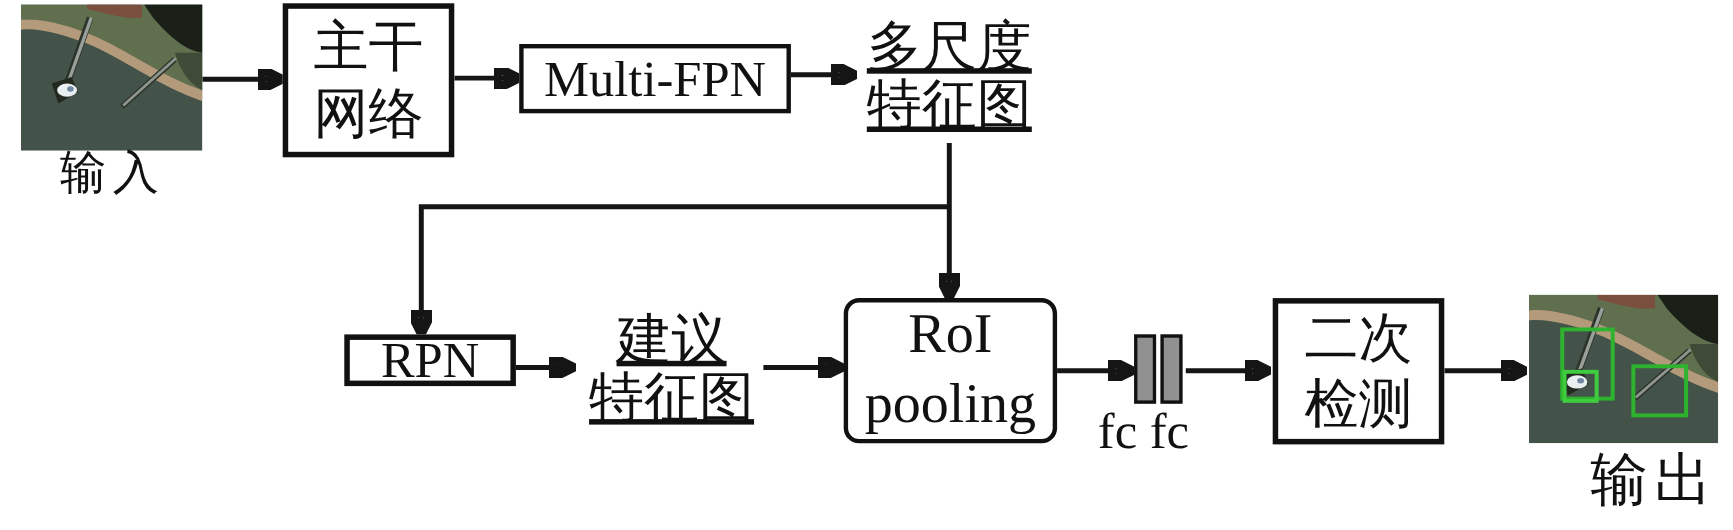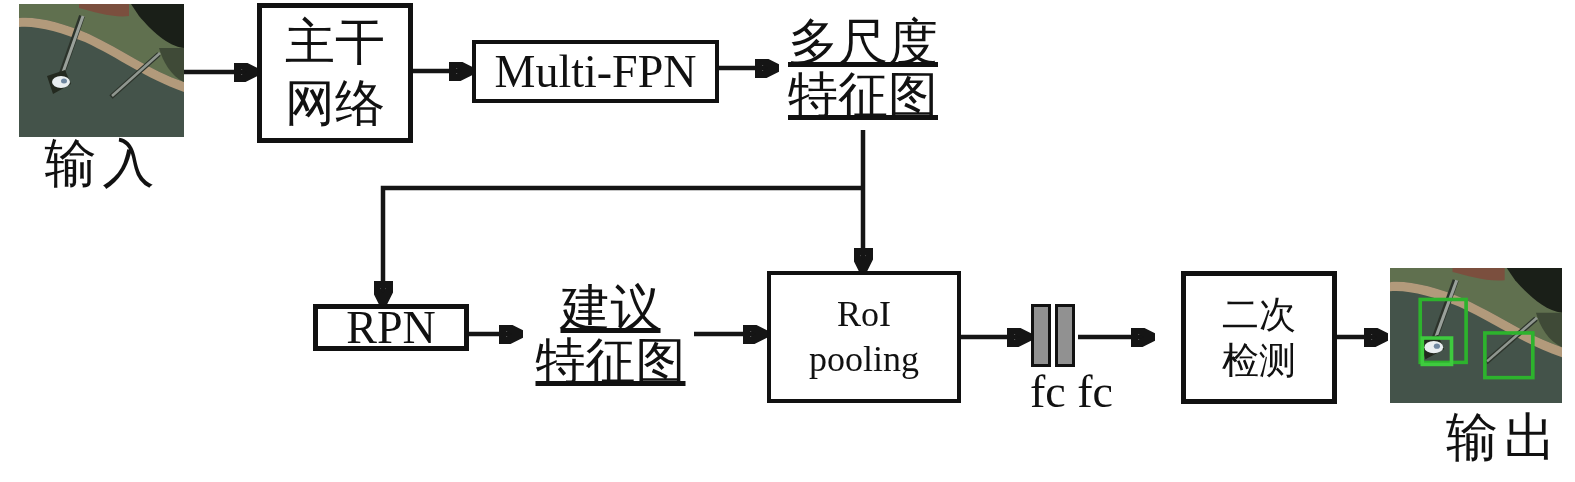--- a/index.html
+++ b/index.html
@@ -20,26 +20,26 @@
     text-align:center;line-height:1.22;
   }
   .thick{border-width:5px;}
   .free-text{
     position:absolute;text-align:center;line-height:1.06;
     white-space:nowrap;
   }
   .backbone-box{left:257px;top:3px;width:156px;height:140px;font-size:50px;}
   .multifpn-box{left:472px;top:40px;width:247px;height:63px;font-size:46px;line-height:1;}
   .rpn-box{left:313px;top:304px;width:156px;height:47px;font-size:46px;line-height:1;}
-  .roi-box{left:767px;top:271px;width:194px;height:132px;font-size:36px;line-height:1.25;}
-  .secondary-box{left:1181px;top:271px;width:156px;height:133px;font-size:37px;}
+  .roi-box{left:767px;top:271px;width:194px;height:132px;font-size:51px;line-height:1.25;border-radius:14px;}
+  .secondary-box{left:1157px;top:271px;width:156px;height:133px;font-size:49px;}
   .multiscale-text{left:770px;top:16px;width:186px;font-size:50px;text-decoration:underline;}
   .proposal-text{left:523px;top:282px;width:175px;font-size:50px;text-decoration:underline;}
-  .fc-label{left:998px;top:368px;width:115px;font-size:46px;text-align:right;}
-  .input-label{left:20px;top:136px;width:165px;font-size:52px;letter-spacing:6px;}
+  .fc-label{left:998px;top:368px;width:115px;font-size:46px;text-align:left;}
+  .input-label{left:20px;top:136px;width:165px;font-size:42px;letter-spacing:6px;}
   .output-label{left:1390px;top:410px;width:172px;font-size:52px;letter-spacing:6px;text-align:right;}
   .fc-bar{
     position:absolute;top:304px;width:20px;height:63px;
     box-sizing:border-box;border:3px solid #111;background:#919191;
   }
   .fc-bar1{left:1031px;}
   .fc-bar2{left:1055px;}
   .scene{position:absolute;display:block;}
   .input-scene{left:19px;top:4px;width:165px;height:133px;}
   .output-scene{left:1390px;top:268px;width:172px;height:135px;}

